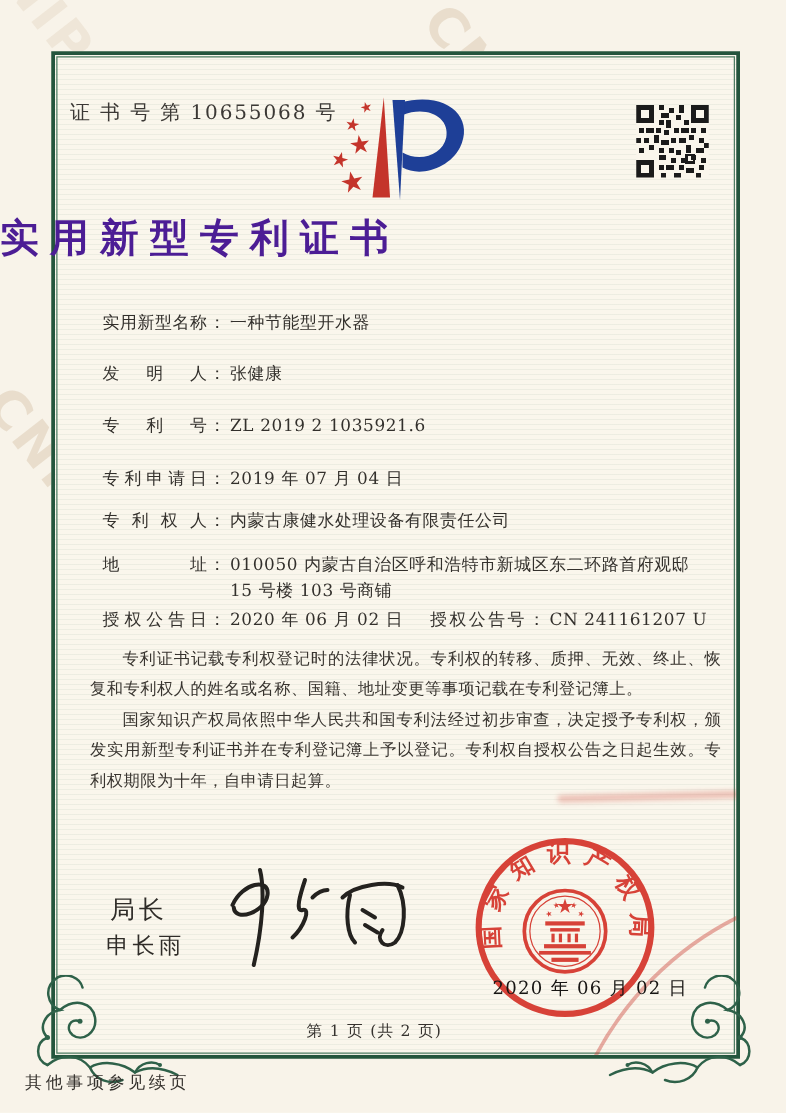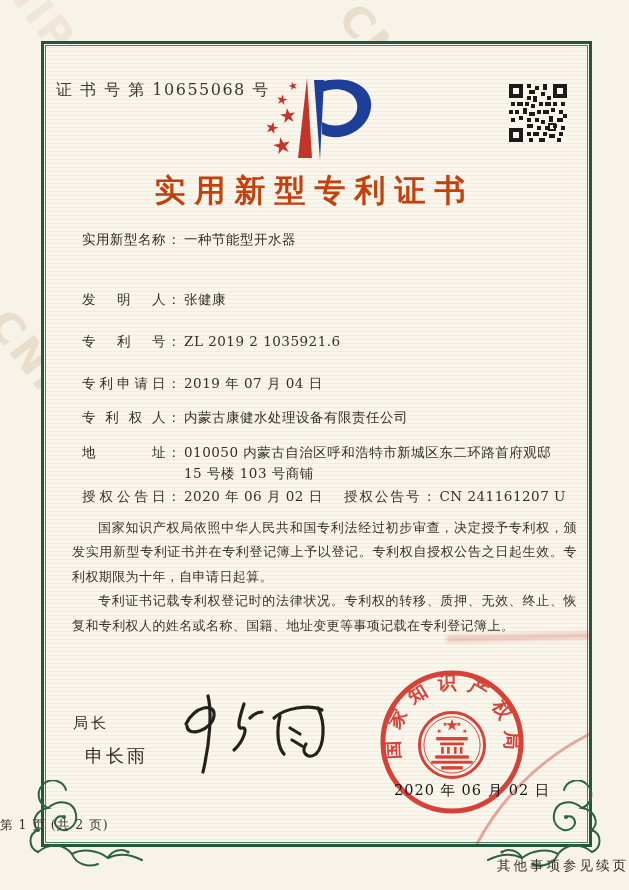--- a/index.html
+++ b/index.html
@@ -25,41 +25,41 @@
     position:absolute;font-family:"DejaVu Sans","Liberation Sans",sans-serif;
     font-size:42px;font-weight:bold;letter-spacing:3px;
     color:rgba(198,173,138,0.30);transform:rotate(52deg);white-space:nowrap;
     pointer-events:none;
   }
   
   .cert-no{position:absolute;left:56px;top:80px;font-size:16px;letter-spacing:1.5px;color:#3b3835;}
   .logo{position:absolute;left:260px;top:72px;width:124px;height:96px;}
   .qr{position:absolute;left:509px;top:84px;width:58px;height:58px;}
   .title{
-    position:absolute;left:0;right:0;top:170px;text-align:center;
-    font-size:31px;font-weight:700;letter-spacing:9px;color:#c2410c;
+    position:absolute;left:0;right:0;top:170px;text-align:left;
+    font-size:31px;font-weight:700;letter-spacing:9px;color:#4c1d95;
   }
   
   .row{position:absolute;left:82px;right:48px;font-size:13.5px;color:#33302c;letter-spacing:0.5px;line-height:1.55;}
   .row .lbl{display:inline-block;width:84px;text-align:justify;text-align-last:justify;vertical-align:top;}
   .row .colon{vertical-align:top;margin:0 3px 0 1px;}
   .row .val{display:inline-block;vertical-align:top;max-width:376px;}
   .pair2{position:absolute;left:262px;top:0;white-space:nowrap;}
   .pair2 .lbl2{letter-spacing:2px;text-align:right;}
   
   .paras{position:absolute;left:72px;right:52px;top:516px;font-size:13px;color:#38342f;line-height:1.88;text-align:justify;}
   .paras p{margin:0;text-indent:2em;letter-spacing:0.4px;}
   
-  .sig-title{position:absolute;left:73px;top:714px;font-size:15px;color:#2f2c28;letter-spacing:3px;}
+  .sig-title{position:absolute;left:88px;top:714px;font-size:20px;color:#2f2c28;letter-spacing:3px;}
   .sig-name{position:absolute;left:85px;top:744px;font-size:18px;color:#2f2c28;letter-spacing:3px;}
   .signature{position:absolute;left:170px;top:690px;width:170px;height:90px;}
   .seal{position:absolute;left:378px;top:668px;width:148px;height:148px;opacity:0.93;}
   .seal-date{position:absolute;left:394px;top:781px;font-size:14.5px;color:#171513;letter-spacing:1px;}
-  .page-info{position:absolute;left:0;right:30px;top:817px;text-align:left;font-size:12.5px;color:#35322e;letter-spacing:1px;}
-  .note{position:absolute;left:0;right:0;top:857px;text-align:right;font-size:13.5px;color:#34312d;letter-spacing:3px;}
+  .page-info{position:absolute;left:0;right:30px;top:817px;text-align:center;font-size:12.5px;color:#35322e;letter-spacing:1px;}
+  .note{position:absolute;left:0;right:0;top:857px;text-align:left;font-size:13.5px;color:#34312d;letter-spacing:3px;padding-left:20px;}
   
   .ghost-arc{
     position:absolute;left:401px;top:661px;width:516px;height:516px;border-radius:50%;
     border:3px solid rgba(199,55,44,0.40);
   }
   .ghost-smear{
     position:absolute;left:402px;top:590px;width:168px;height:6px;
     background:rgba(205,70,55,0.30);filter:blur(2px);transform:rotate(-1.5deg);border-radius:3px;
   }
   .flourish{position:absolute;width:124px;height:104px;}
@@ -111,21 +111,21 @@
     <rect x="2" y="2" width="3" height="3" fill="#faf6ec"></rect>
     <rect x="24" y="2" width="3" height="3" fill="#faf6ec"></rect>
     <rect x="2" y="24" width="3" height="3" fill="#faf6ec"></rect>
     <path d="M9,0h2v2h-2z M13,1h2v2h-2z M17,0h2v3h-2z M10,3h3v2h-3z M16,4h2v2h-2z M9,6h2v2h-2z M12,6h2v3h-2z M19,6h2v2h-2z M1,9h2v2h-2z M4,9h3v2h-3z M8,9h2v2h-2z M11,10h2v2h-2z M15,9h2v2h-2z M18,9h3v2h-3z M22,9h2v2h-2z M26,9h2v2h-2z M0,13h2v2h-2z M3,13h2v2h-2z M7,12h2v3h-2z M10,14h3v2h-3z M14,13h2v2h-2z M17,13h3v2h-3z M21,12h2v2h-2z M25,13h2v2h-2z M27,15h2v2h-2z M1,17h2v2h-2z M5,16h2v2h-2z M9,17h2v2h-2z M13,17h2v2h-2z M16,18h2v2h-2z M20,16h2v3h-2z M24,17h3v2h-3z M9,20h3v2h-3z M14,21h2v2h-2z M18,21h2v2h-2z M22,20h2v2h-2z M26,21h2v2h-2z M9,24h2v2h-2z M12,24h3v2h-3z M17,24h2v2h-2z M20,25h3v2h-3z M25,24h2v2h-2z M10,27h2v2h-2z M15,27h3v2h-3z M24,27h2v2h-2z"></path>
     <rect x="20" y="20" width="3" height="3" fill="none" stroke="#1b1b1b" stroke-width="1"></rect>
   </g>
 </svg>
 
 <div class="title">实用新型专利证书</div>
 
-<div class="row" style="top:230px;font-family:Liberation Serif, serif;">
+<div class="row" style="top:248px;">
   <span class="lbl">实用新型名称</span><span class="colon">：</span><span class="val">一种节能型开水器</span>
 </div>
 <div class="row" style="top:289px;">
   <span class="lbl">发明人</span><span class="colon">：</span><span class="val">张健康</span>
 </div>
 <div class="row" style="top:331px;">
   <span class="lbl">专利号</span><span class="colon">：</span><span class="val">ZL 2019 2 1035921.6</span>
 </div>
 <div class="row" style="top:373px;">
   <span class="lbl">专利申请日</span><span class="colon">：</span><span class="val">2019 年 07 月 04 日</span>
@@ -137,22 +137,22 @@
   <span class="lbl">地址</span><span class="colon">：</span><span class="val">010050 内蒙古自治区呼和浩特市新城区东二环路首府观邸 15 号楼 103 号商铺</span>
 </div>
 <div class="row" style="top:486px;">
   <span class="lbl">授权公告日</span><span class="colon">：</span><span class="val">2020 年 06 月 02 日</span>
   <span class="pair2">
     <span class="lbl2">授权公告号</span><span class="colon">：</span><span>CN 241161207 U</span>
   </span>
 </div>
 
 <div class="paras">
+  <p>专利证书记载专利权登记时的法律状况。专利权的转移、质押、无效、终止、恢复和专利权人的姓名或名称、国籍、地址变更等事项记载在专利登记簿上。</p>
   <p>国家知识产权局依照中华人民共和国专利法经过初步审查，决定授予专利权，颁发实用新型专利证书并在专利登记簿上予以登记。专利权自授权公告之日起生效。专利权期限为十年，自申请日起算。</p>
-  <p>专利证书记载专利权登记时的法律状况。专利权的转移、质押、无效、终止、恢复和专利权人的姓名或名称、国籍、地址变更等事项记载在专利登记簿上。</p>
 </div>
 
 <div class="sig-title">局长</div>
 <div class="sig-name">申长雨</div>
 
 <svg class="signature" viewBox="0 0 170 90">
   <g stroke="#24221f" stroke-width="3.2" fill="none" stroke-linecap="round" stroke-linejoin="round">
 
     <path d="M16,34 C24,16 46,12 44,26 C42,40 18,48 17,36"></path>
     <path d="M38,6 C42,22 40,52 33,82"></path>

